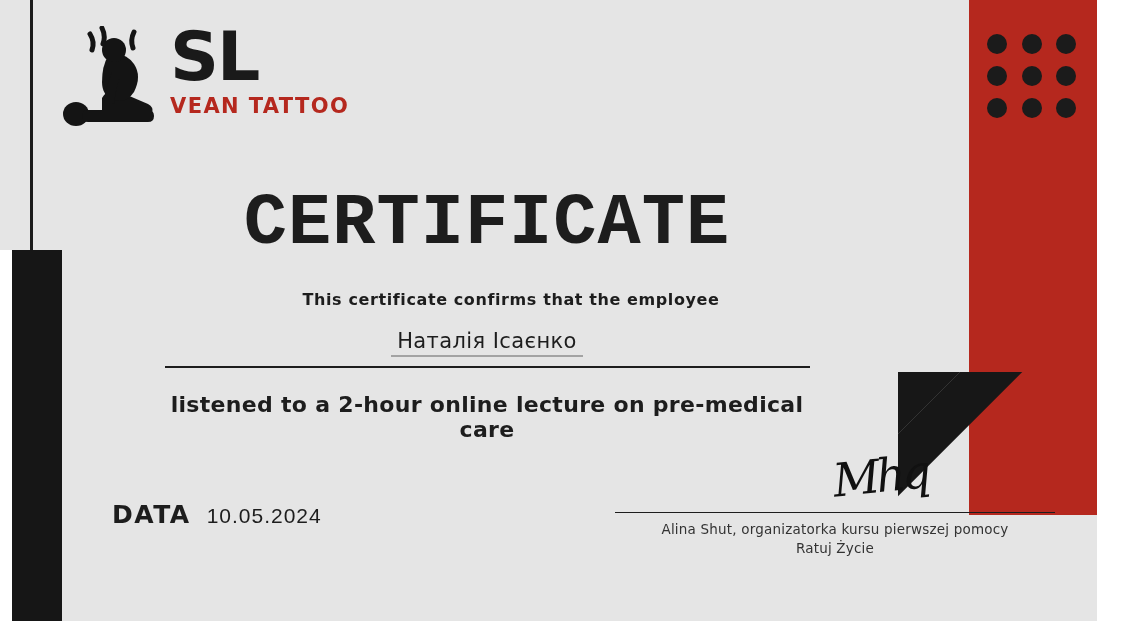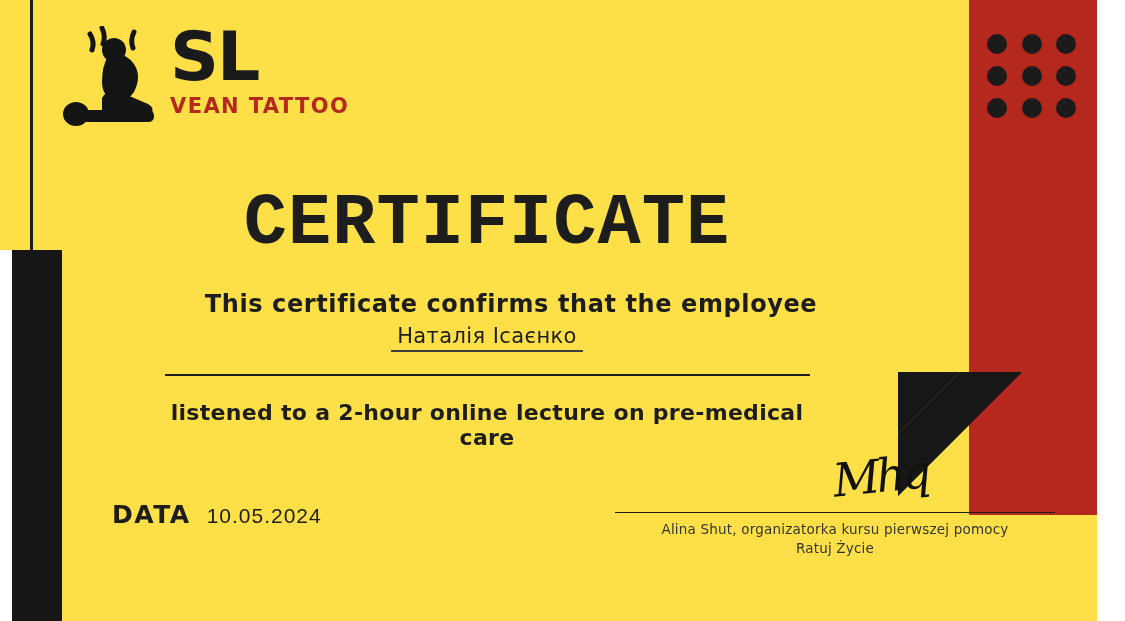--- a/index.html
+++ b/index.html
@@ -8,21 +8,21 @@
     background: #ffffff;
   }
   body {
     font-family: "Liberation Sans", sans-serif;
   }
   #certificate {
     position: relative;
     width: 1125px;
     height: 621px;
     overflow: hidden;
-    background: #fde047;
+    background: #e5e5e5;
   }
 
   
   .left-thin-bar {
     position: absolute;
     left: 30px;
     top: 0;
     width: 3px;
     height: 621px;
     background: #1b1b1b;
@@ -152,31 +152,31 @@
     font-weight: 700;
     font-size: 72px;
     letter-spacing: 1px;
     color: #1d1d1d;
     line-height: 88px;
     margin: 0 0 22px 0;
   }
   .line-1 {
     font-family: "DejaVu Sans", sans-serif;
     font-weight: 700;
-    font-size: 24px;
+    font-size: 16px;
     letter-spacing: 0.6px;
     color: #1d1d1d;
-    margin-bottom: 6px;
+    margin-bottom: 20px;
     padding-left: 48px;
   }
   .name-wrap {
     display: inline-block;
-    border-bottom: 2px solid #404040;
+    border-bottom: 2px solid #a3a3a3;
     padding: 0 6px 2px 6px;
-    margin-bottom: 18px;
+    margin-bottom: 5px;
   }
   .name {
     font-family: "DejaVu Sans", sans-serif;
     font-weight: 400;
     font-size: 21px;
     color: #1d1d1d;
     letter-spacing: 0.4px;
   }
   .line-2-wrap {
     display: block;

